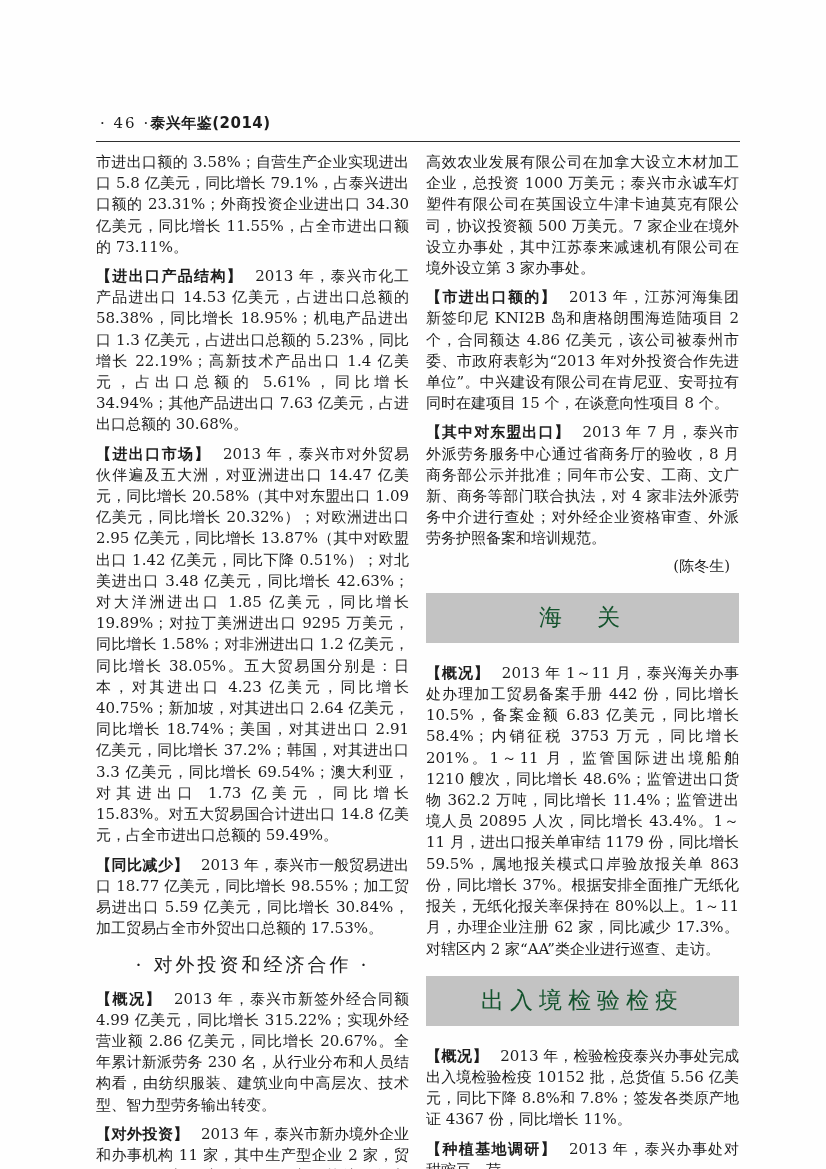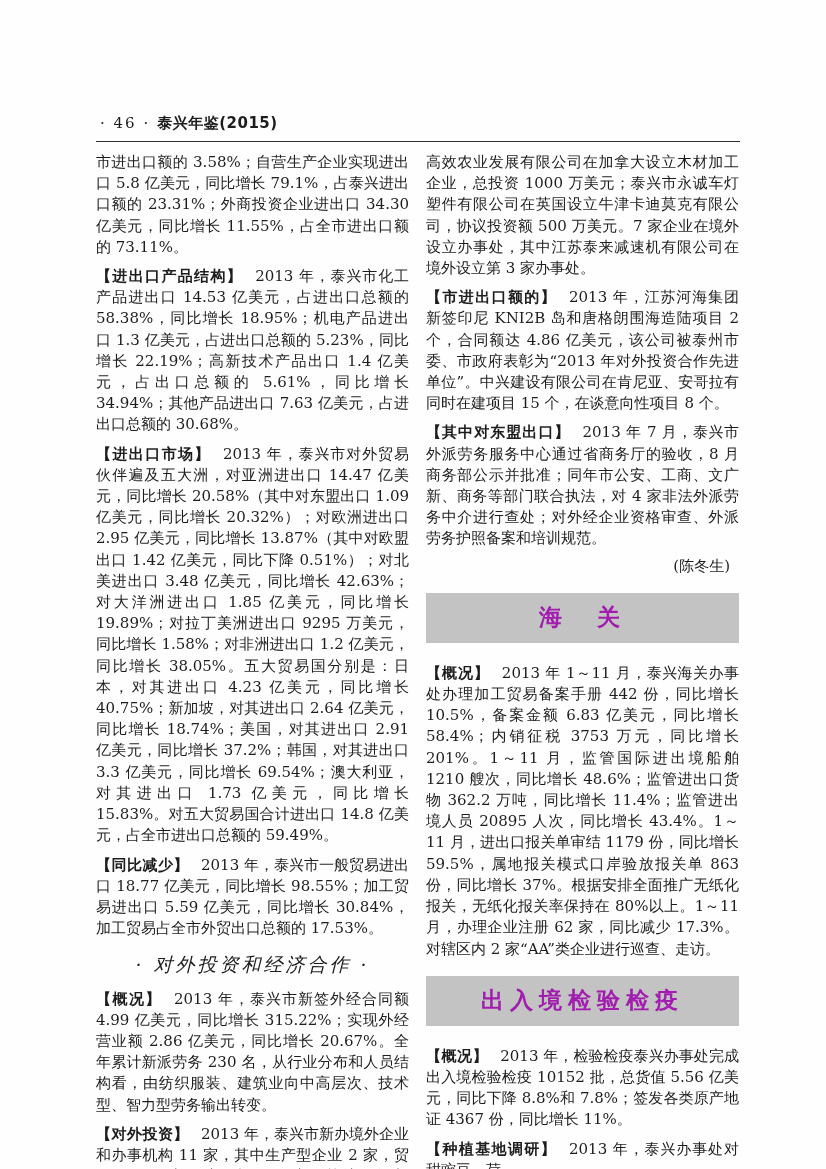--- a/index.html
+++ b/index.html
@@ -3,54 +3,54 @@
 <meta charset="utf-8">
 <style>
   html,body { margin:0; padding:0; background:#ffffff; }
   .page {
     position:relative; width:826px; height:1169px;
     background:#fefefe; overflow:hidden;
     font-family:"DejaVu Serif","Liberation Serif",serif;
     color:var(--text-color,#1d1d1d);
   }
   .content { position:absolute; left:96px; top:114px; width:644px; }
-  .page-header { display:flex; align-items:baseline; gap:7px; font-size:15px; padding:0 0 8px 4px; }
+  .page-header { display:flex; align-items:baseline; font-size:15px; padding:0 0 8px 4px; }
   .page-marker { letter-spacing:2px; }
   .book-title { font-family:"DejaVu Sans","Liberation Sans",sans-serif; font-weight:700; letter-spacing:0.5px; }
   .header-rule { border:none; border-top:1.6px solid var(--rule-color,#2e2e2e); margin:0 0 10px 0; }
   .columns { display:flex; gap:17px; }
   .col { width:313px; font-size:15px; line-height:21.2px; text-align:justify; }
   .col p { margin:0 0 8px 0; }
   .entry-label {
     font-family:"DejaVu Sans","Liberation Sans",sans-serif;
     font-weight:700; margin-right:12px; letter-spacing:0.5px;
   }
   .section-heading {
-    font-weight:400; font-style:italic; font-size:19px;
+    font-weight:400; font-size:19px;
     letter-spacing:3px; text-align:center; margin:15px 0 13px 0;
     font-family:"DejaVu Serif","Liberation Serif",serif;
   }
   .gray-box {
     background:var(--box-background,#c3c3c3);
     height:50px; margin:16px 0 20px 0;
     display:flex; align-items:center; justify-content:center;
     font-family:"DejaVu Sans","Liberation Sans",sans-serif;
-    font-weight:700; font-size:23px; letter-spacing:6px; color:#a21caf;
+    font-weight:400; font-size:23px; letter-spacing:6px; color:#14532d;
   }
   .attribution { text-align:right; margin:-2px 9px 10px 0; }
 </style>
 </head>
 <body>
 
 <div class="page">
   <div class="content">
 
     <div class="page-header">
       <span class="page-marker">· 46 ·</span>
-      <span class="book-title">泰兴年鉴(2015)</span>
+      <span class="book-title">泰兴年鉴(2014)</span>
     </div>
     <hr class="header-rule">
 
     <div class="columns">
 
       <div class="col">
         <p><span>市进出口额的 3.58%；自营生产企业实现进出口 5.8 亿美元，同比增长 79.1%，占泰兴进出口额的 23.31%；外商投资企业进出口 34.30 亿美元，同比增长 11.55%，占全市进出口额的 73.11%。</span></p>
 
         <p><span class="entry-label">【进出口产品结构】</span><span>2013 年，泰兴市化工产品进出口 14.53 亿美元，占进出口总额的 58.38%，同比增长 18.95%；机电产品进出口 1.3 亿美元，占进出口总额的 5.23%，同比增长 22.19%；高新技术产品出口 1.4 亿美元，占出口总额的 5.61%，同比增长 34.94%；其他产品进出口 7.63 亿美元，占进出口总额的 30.68%。</span></p>
 

